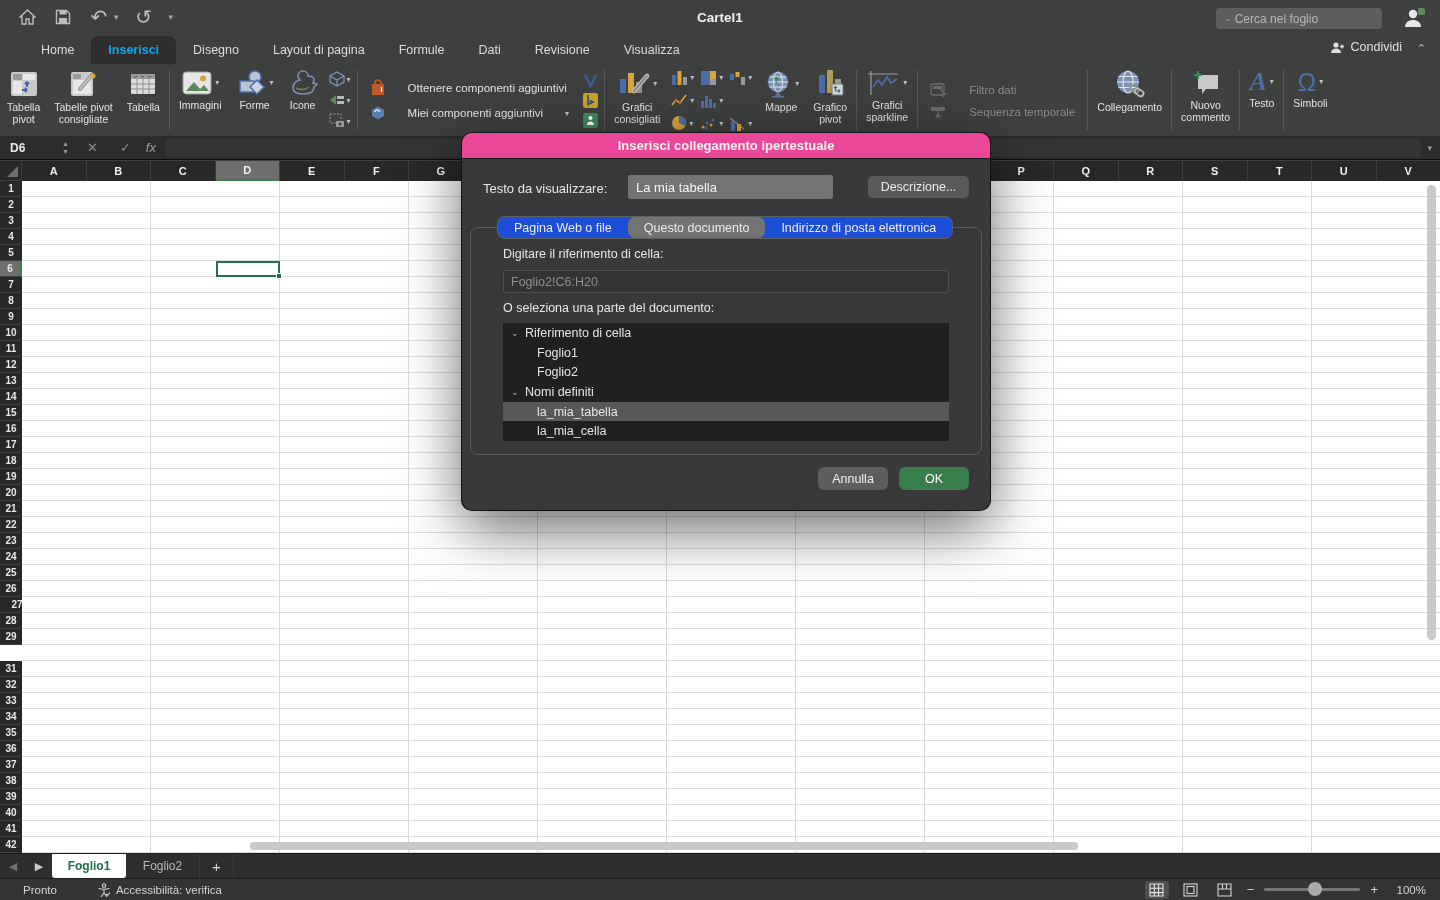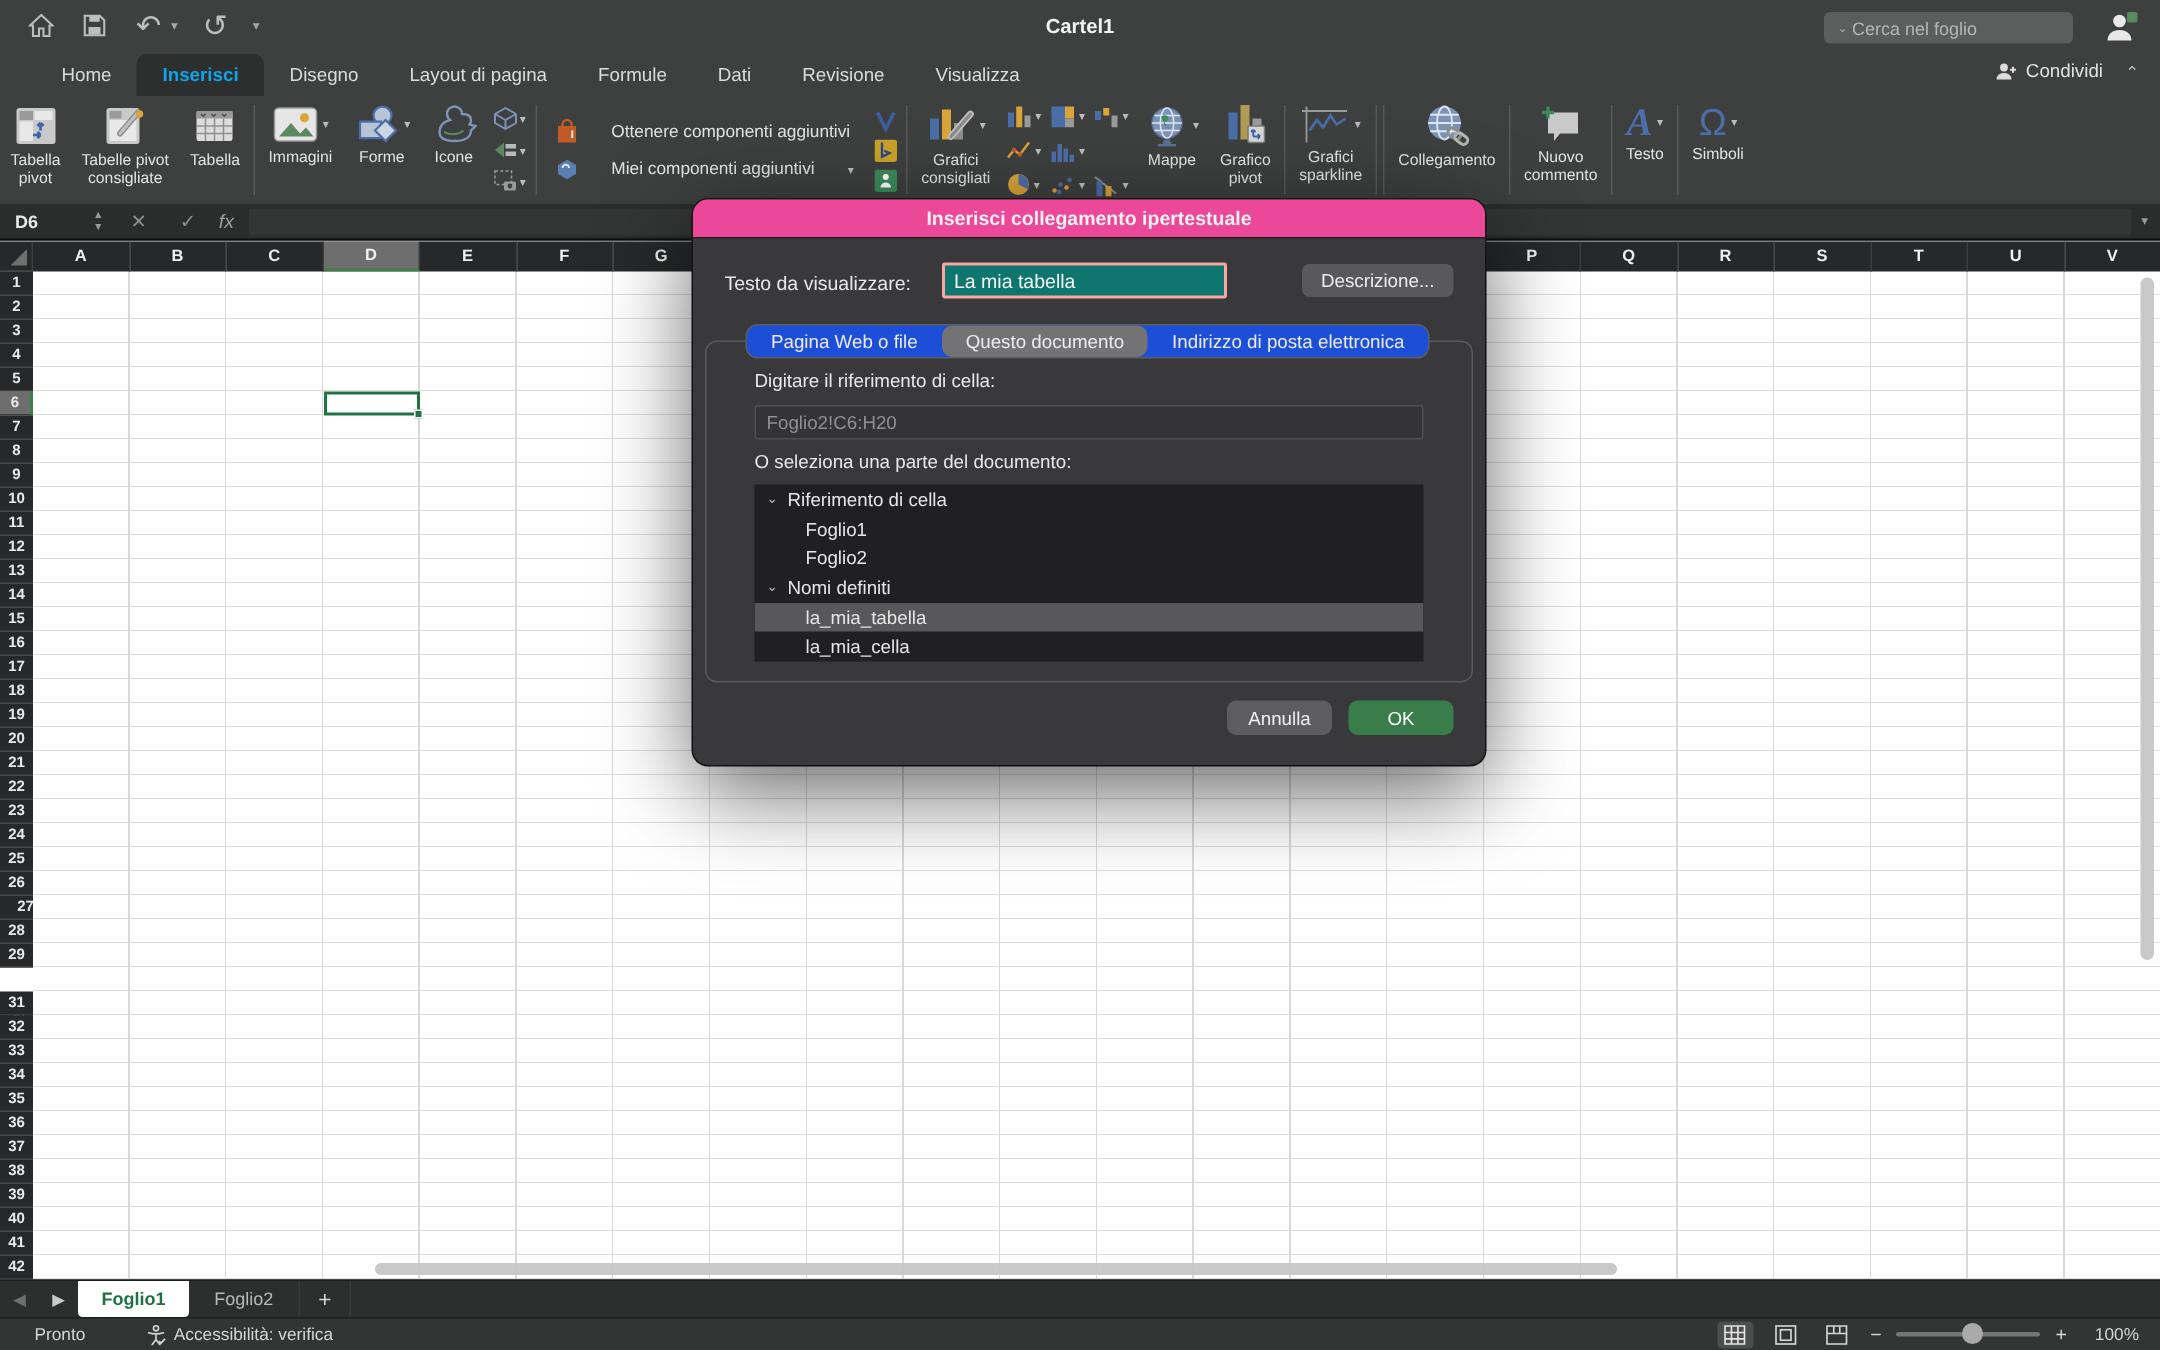--- a/index.html
+++ b/index.html
@@ -88,22 +88,22 @@
   #zoom-thumb { position:absolute; left:44px; top:-6px; width:14px; height:14px; border-radius:50%; background:#aaaaaa; }
   .zoomsign { font-size:13px; color:#d6d6d6; }
   #zoom-pct { width:38px; text-align:right; }
 
   
   #dialog { position:absolute; left:462px; top:133px; width:528px; height:377px; background:#39393b; border-radius:10px;
     box-shadow:0 18px 60px rgba(0,0,0,.6), 0 0 0 1px #1a1a1a; z-index:50; color:#e8e8e8; }
   #dialog-titlebar { position:absolute; left:0; top:0; right:0; height:26px; background:#ec4899; border-radius:10px 10px 0 0;
     border-bottom:1px solid #1b1b1b; display:flex; align-items:center; justify-content:center; font-size:13px; font-weight:bold; color:#f0f0f0; }
   #dlg-display-label { position:absolute; left:21px; top:48px; font-size:13px; }
-  #dlg-display-input { position:absolute; left:166px; top:42px; width:190px; height:24px; background:#0f766e;
-    border:2px solid #fca5a5; border-radius:2px; color:#f4f4f4; font-size:13px; padding:0 6px; outline:none; }
+  #dlg-display-input { position:absolute; left:166px; top:42px; width:205px; height:24px; background:#737373;
+    border:2px solid #737373; border-radius:2px; color:#f4f4f4; font-size:13px; padding:0 6px; outline:none; }
   #dlg-desc-btn { position:absolute; left:406px; top:43px; width:101px; height:22px; background:#59595b; border:none; border-radius:5px;
     color:#ececec; font-size:12.5px; }
   #dlg-groupbox { position:absolute; left:8px; top:94px; width:512px; height:228px; border:1px solid #5a5a5a; border-radius:8px; }
   #dlg-tabs { position:absolute; left:35px; top:83px; height:23px; display:flex; border:1px solid #5f5f5f; border-radius:8px; background:#1d4ed8; overflow:hidden; }
   .dlg-tab { display:flex; align-items:center; justify-content:center; font-size:12.5px; color:#ececec; padding:0 16px; white-space:nowrap; }
   .dlg-tab.active { background:#737375; border-radius:7px; }
   #dlg-ref-label { position:absolute; left:41px; top:114px; font-size:12.5px;text-align:right; }
   #dlg-ref-input { position:absolute; left:41px; top:137px; width:446px; height:23px; background:#343436; border:1px solid #505052; border-radius:2px;
     color:#8f8f91; font-size:12.5px; padding:0 7px; outline:none; }
   #dlg-select-label { position:absolute; left:41px; top:168px; font-size:12.5px; }
@@ -416,20 +416,37 @@
       <svg width="34" height="28" viewBox="0 0 34 28">
           <path d="M4 2v24M1 5h30" stroke="#9a9a9a" stroke-width="1.2"></path>
           <path d="m6 18 5-7 4 5 5-8 4 6 6-4" fill="none" stroke="#4c6ea8" stroke-width="1.8"></path>
         </svg>
       <span class="caret">▾</span>
     </div>
     <span class="lbl">Grafici
 sparkline</span>
   </div>
   <div class="rsep"></div>
+  <div class="rstack disabled">
+    <div class="row">
+      <svg width="17" height="14" viewBox="0 0 17 14" opacity=".5">
+          <rect x="1" y="1" width="13" height="11" rx="1.5" fill="none" stroke="#9a9a9a" stroke-width="1.3"></rect>
+          <rect x="3" y="3" width="9" height="3" fill="#9a9a9a"></rect>
+          <path d="m10 6 6 6m-5-1 3 3" stroke="#9a9a9a" stroke-width="1.3"></path>
+        </svg>
+      <span>Filtro dati</span>
+    </div>
+    <div class="row">
+      <svg width="17" height="12" viewBox="0 0 17 12" opacity=".5">
+          <rect x="1" y="1" width="14" height="4" rx="1" fill="#9a9a9a"></rect>
+          <path d="M8 5v3l-2 3h4l-2-3" fill="none" stroke="#9a9a9a" stroke-width="1.2"></path>
+        </svg>
+      <span>Sequenza temporale</span>
+    </div>
+  </div>
   <div class="rsep"></div>
   <div class="rbtn">
     <svg width="32" height="30" viewBox="0 0 32 30">
         <circle cx="14" cy="13" r="11" fill="#7d93b5"></circle>
         <ellipse cx="14" cy="13" rx="5" ry="11" fill="none" stroke="#dfe7f2" stroke-width="1.2"></ellipse>
         <path d="M3 13h22M4.5 7.5h19M4.5 18.5h19" stroke="#dfe7f2" stroke-width="1.2" fill="none"></path>
         <rect x="16" y="17" width="9" height="5.5" rx="2.7" transform="rotate(35 20 20)" fill="none" stroke="#8f8f8f" stroke-width="2"></rect>
         <rect x="21" y="20.5" width="9" height="5.5" rx="2.7" transform="rotate(35 25 23)" fill="none" stroke="#b5b5b5" stroke-width="2"></rect>
       </svg>
     <span class="lbl">Collegamento</span>

